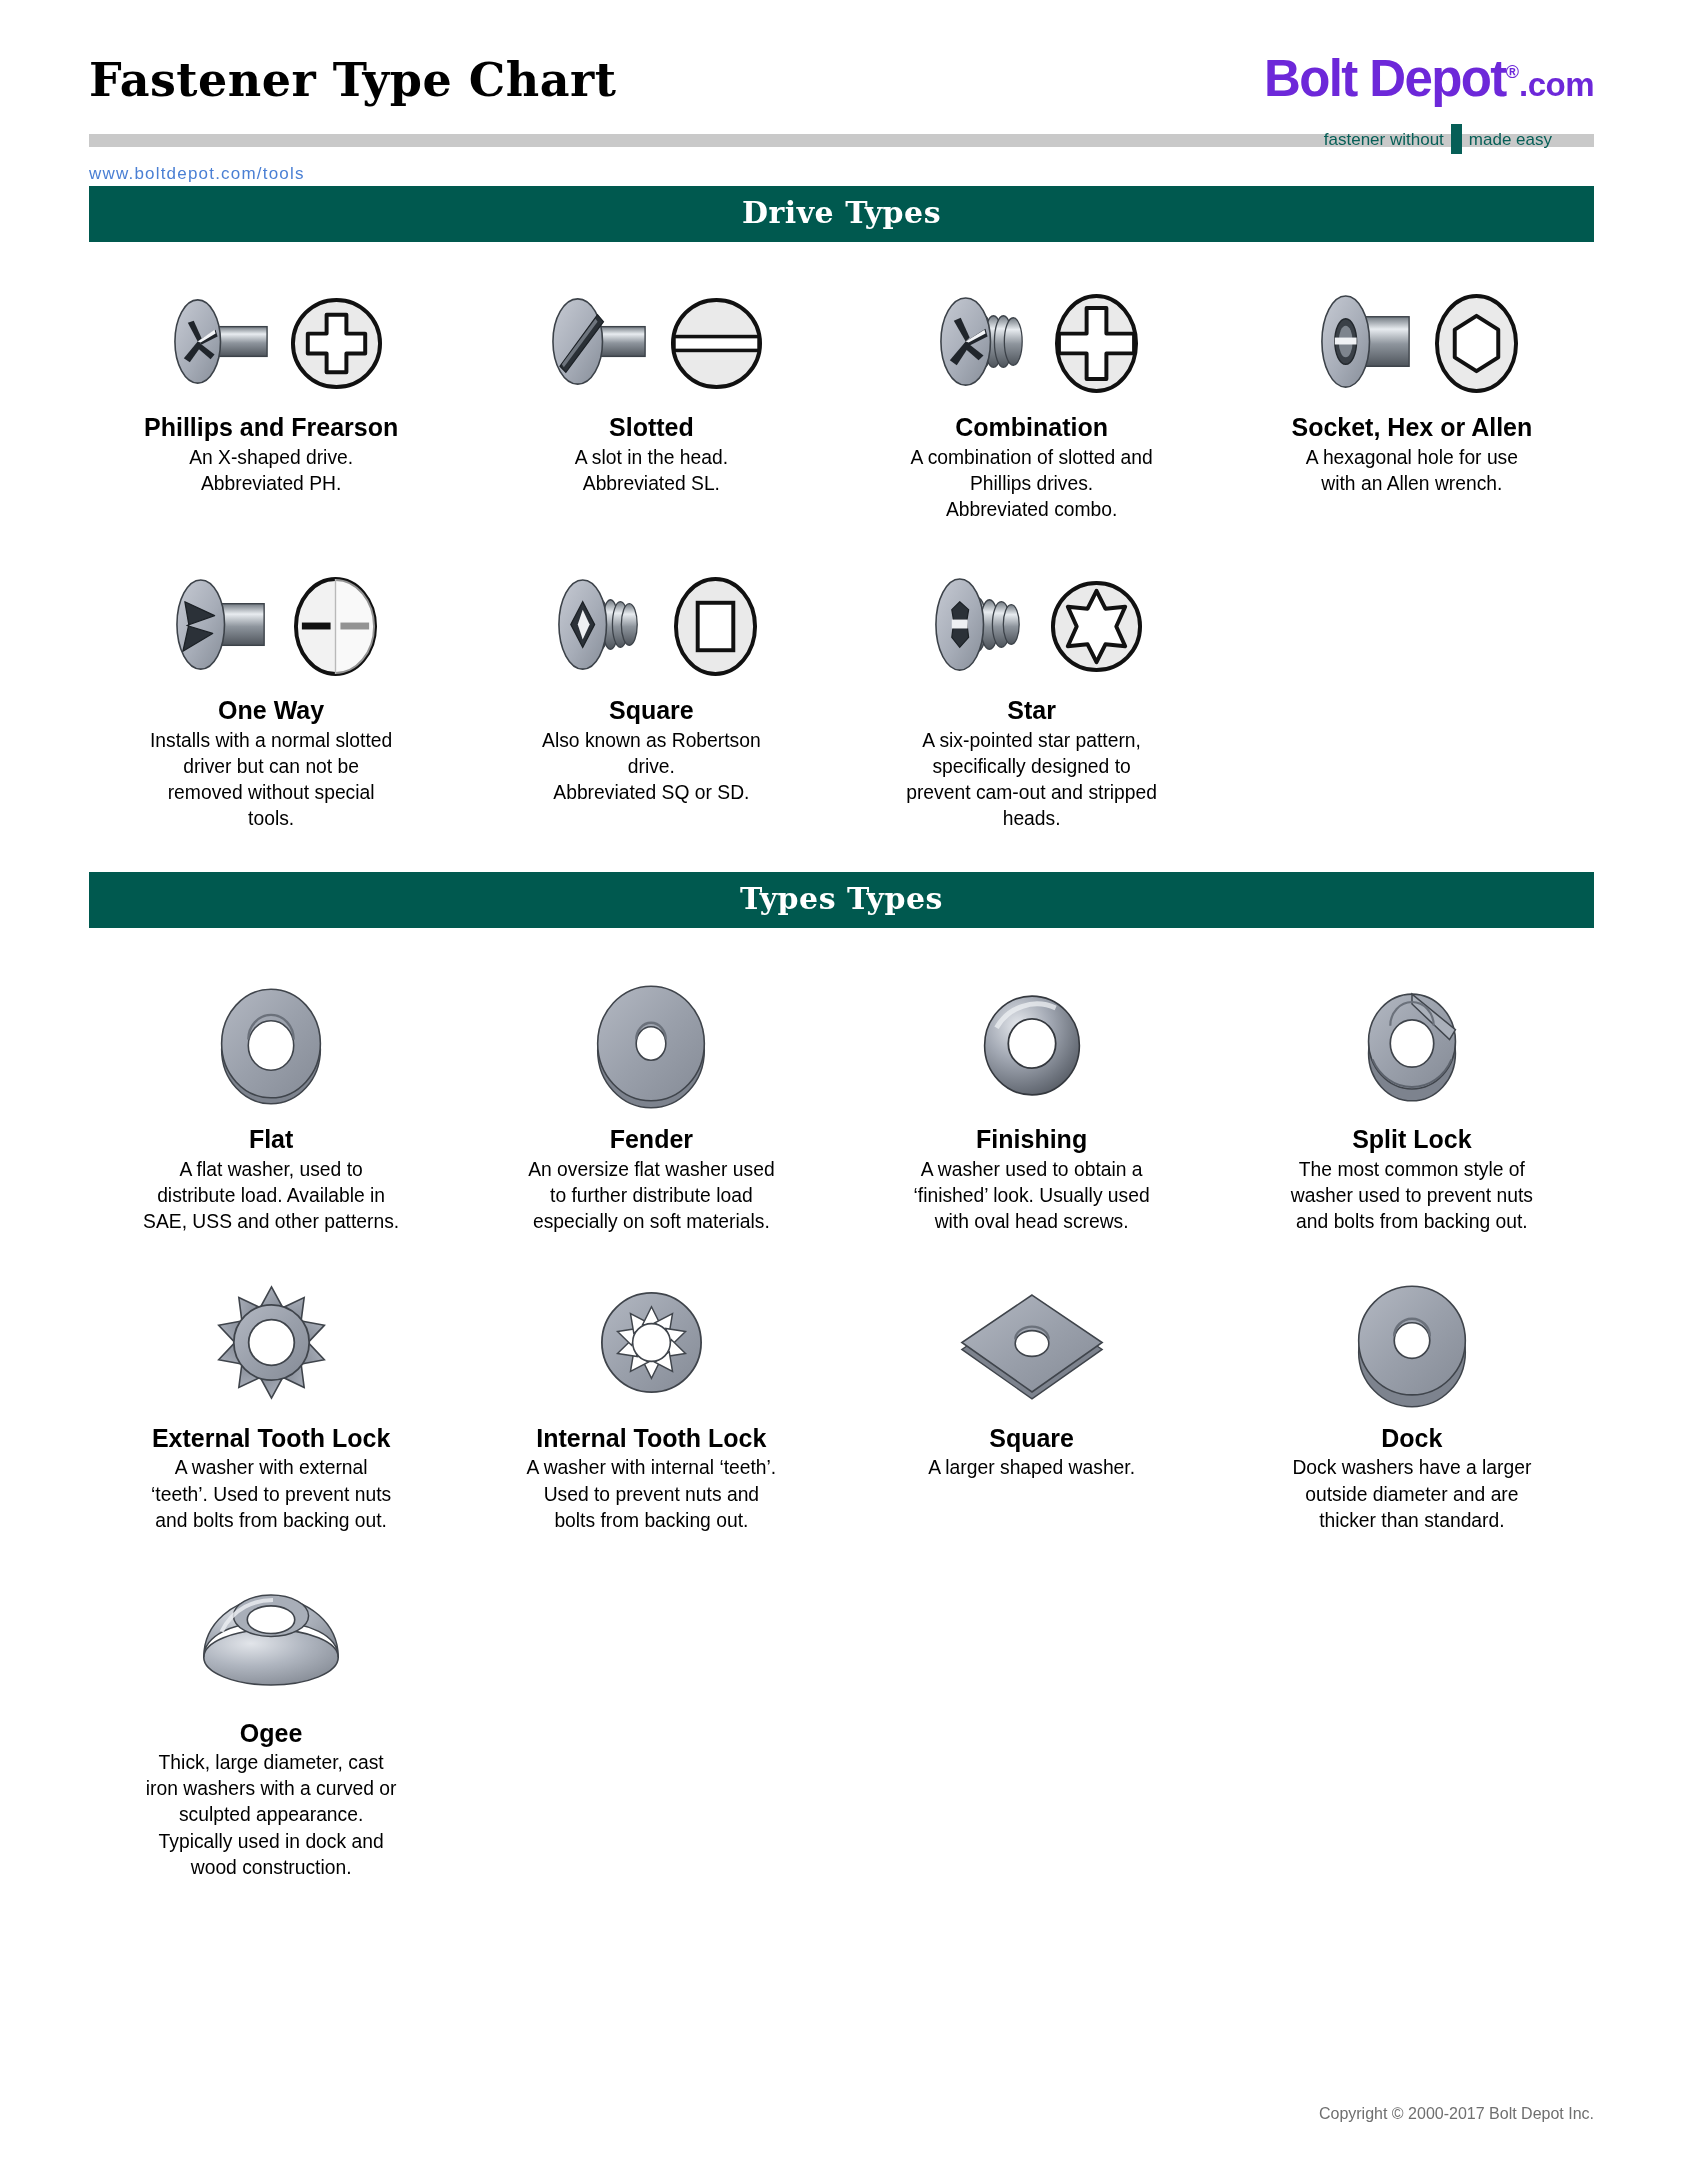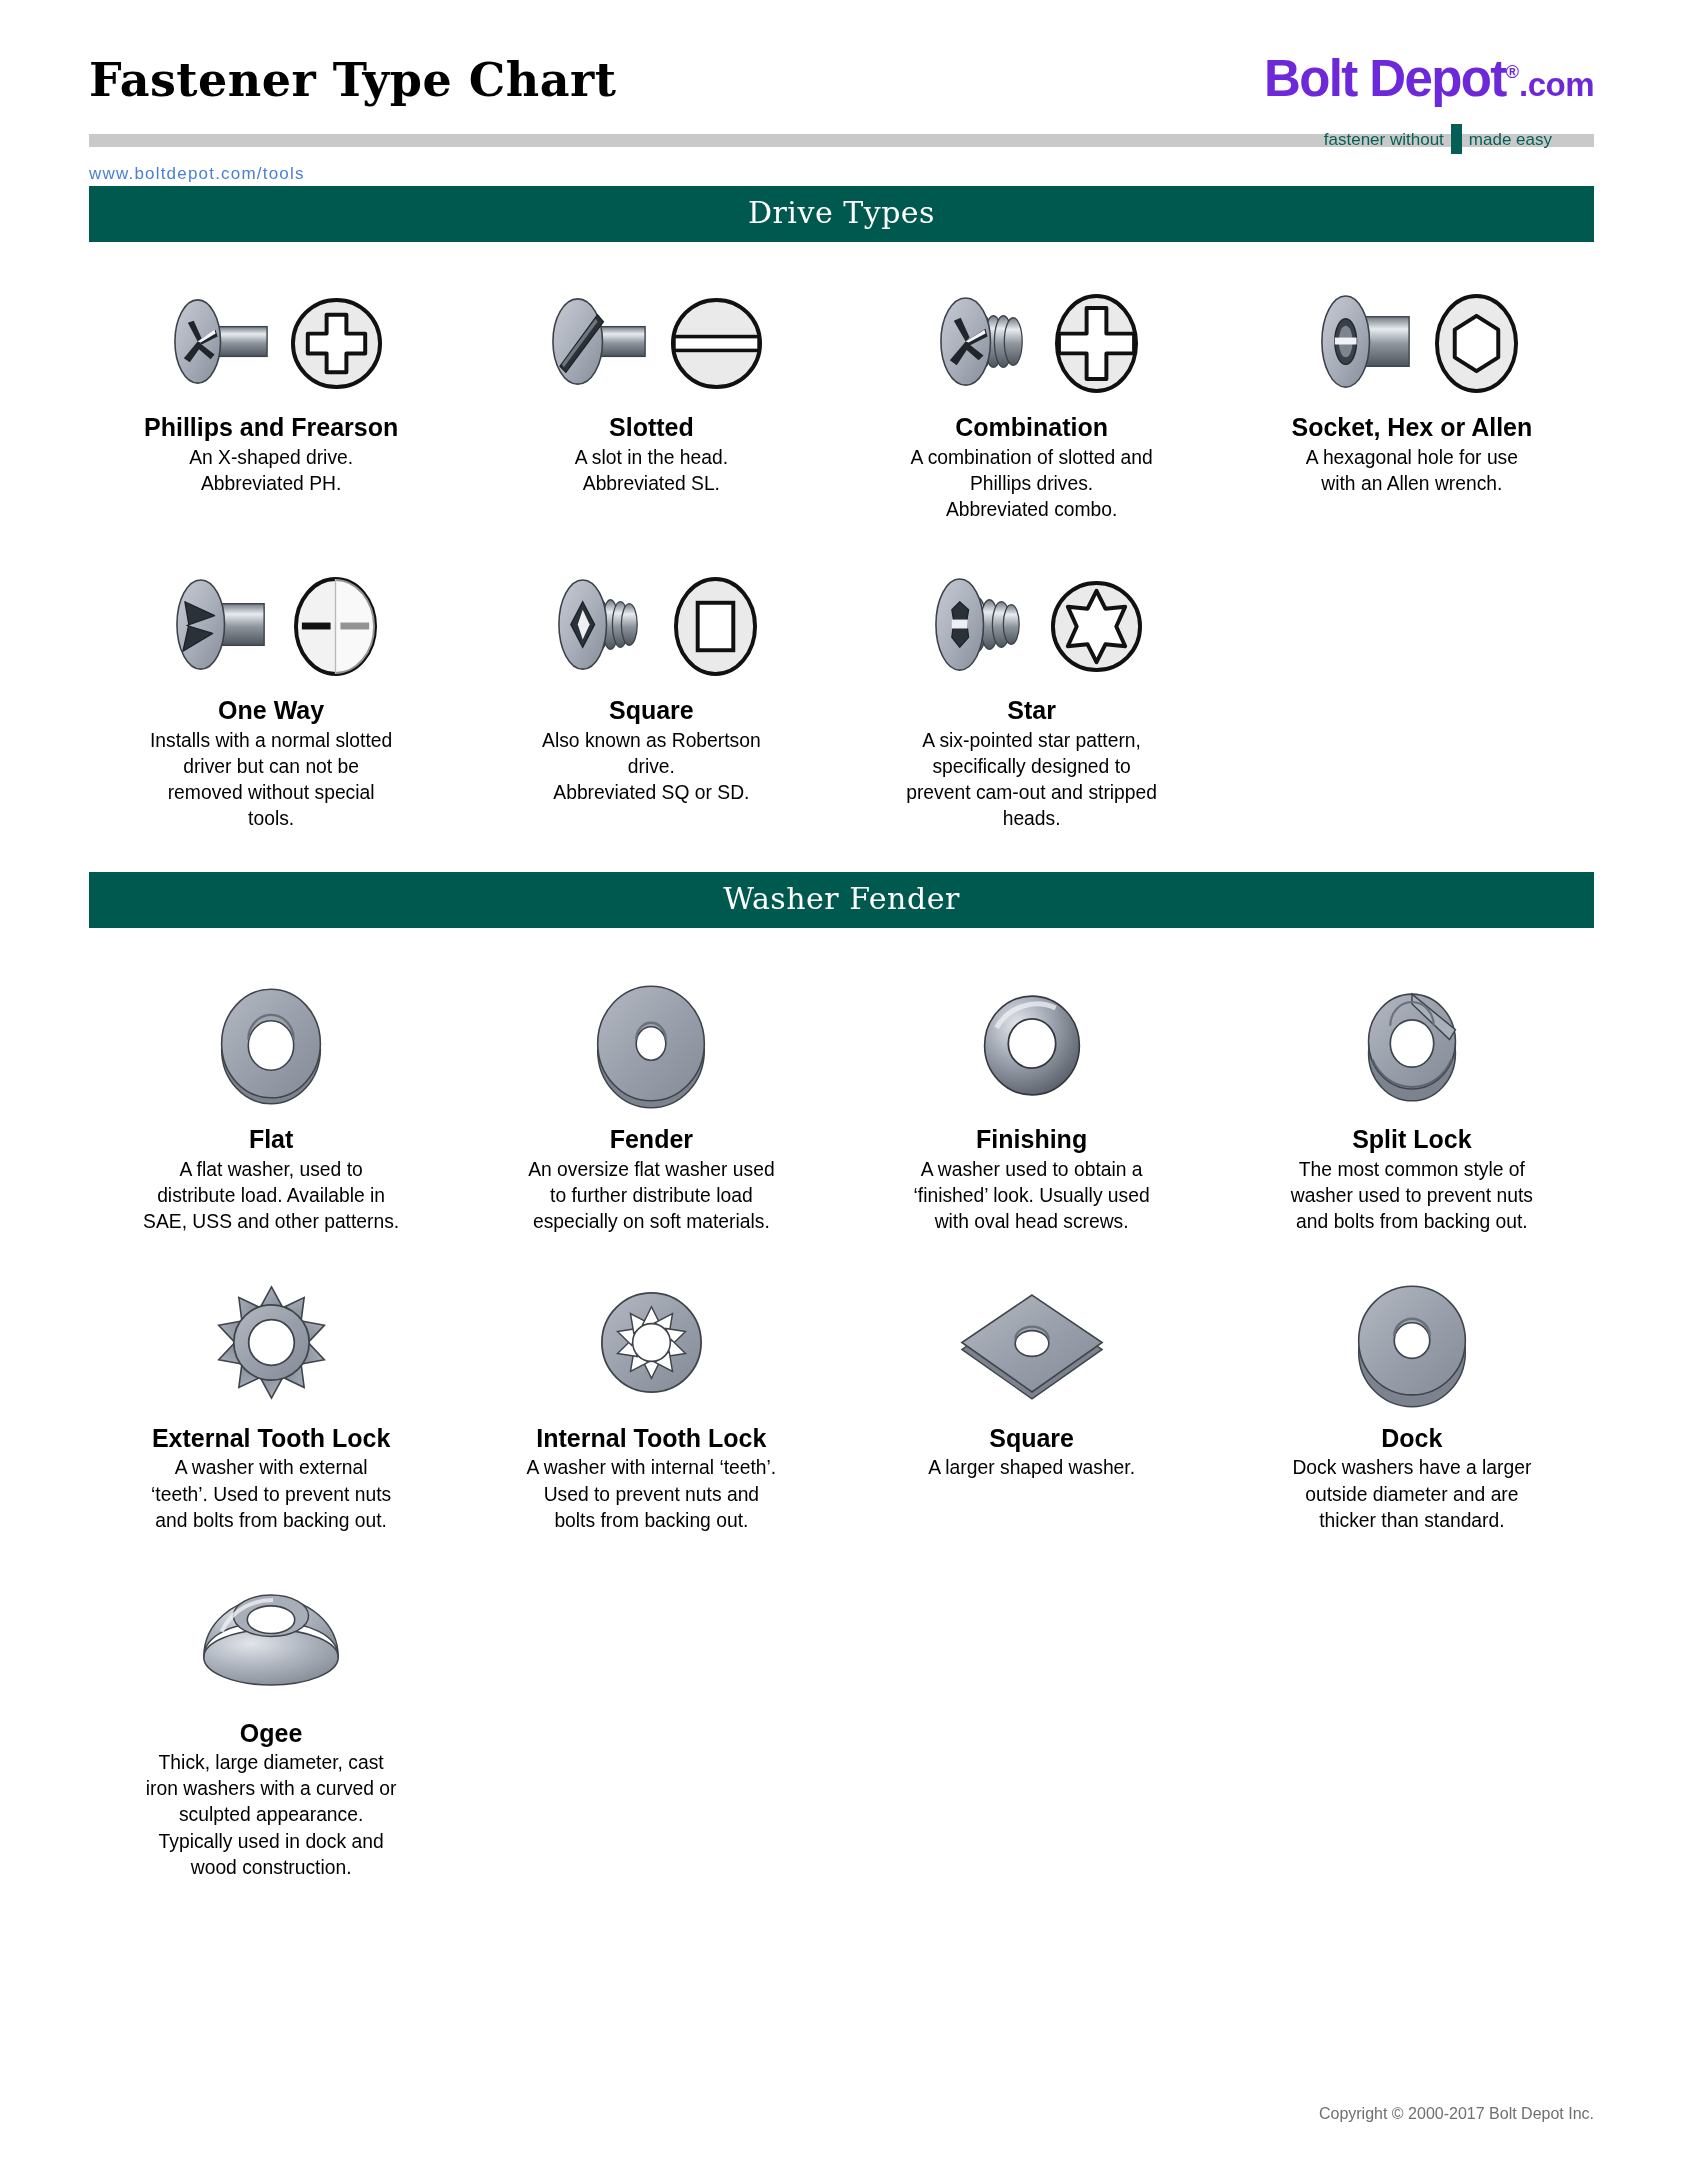--- a/index.html
+++ b/index.html
@@ -103,21 +103,21 @@
     margin: 0 7px;
   }
 
   
   .section-banner {
     background: #00594f;
     color: #ffffff;
     text-align: center;
     font-family: "DejaVu Serif", serif;
     font-size: 30px;
-    font-weight: normal;
+    font-weight: bold;
     letter-spacing: 0.5px;
     padding: 9px 0 12px 0;
     margin: 0;
   }
   .drive-banner { margin-top: 8px; }
   .washer-banner { margin-top: 40px; }
 
   
   .grid {
     display: grid;
@@ -358,21 +358,21 @@
       <div class="item-name">Star</div>
       <div class="item-desc" style="white-space: pre-line;">A six-pointed star pattern,
 specifically designed to
 prevent cam-out and stripped
 heads.</div>
     </div>
 
     <div class="cell"></div>
   </div>
 
-  <div class="section-banner washer-banner">Washer Fender</div>
+  <div class="section-banner washer-banner">Types Types</div>
 
   <div class="grid washer-row-1">
 
     <div class="cell">
       <div class="art washer-art">
         <svg width="158" height="129" viewBox="0 0 160 130">
           <defs>
             <linearGradient id="wshr" x1="0" y1="0" x2="1" y2="1">
               <stop offset="0%" stop-color="#b3b8c2"></stop>
                 <stop offset="50%" stop-color="#9aa0ab"></stop>

